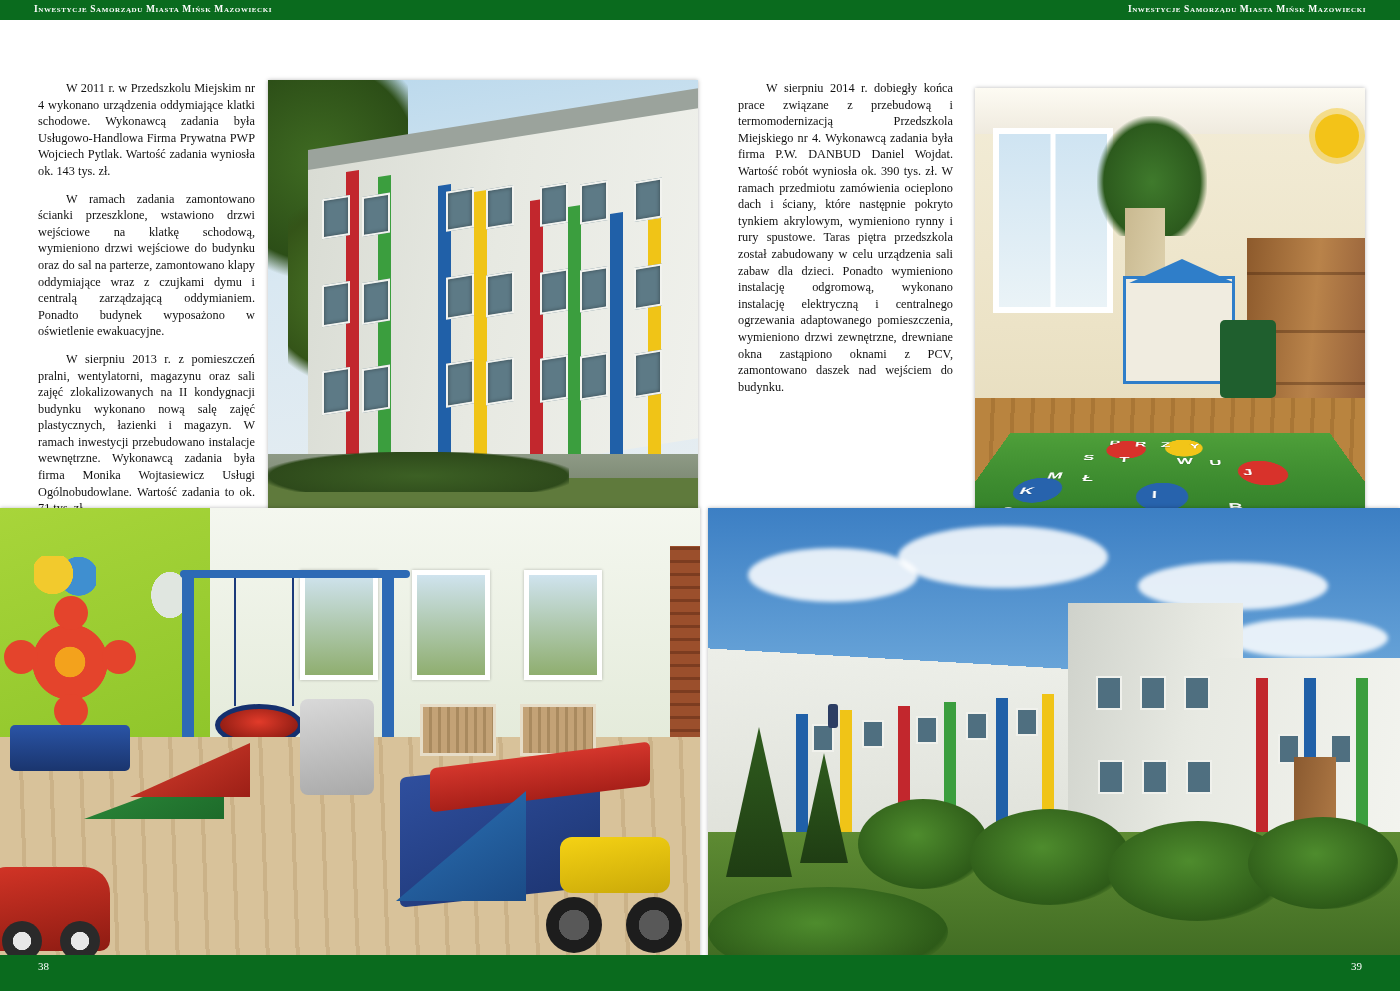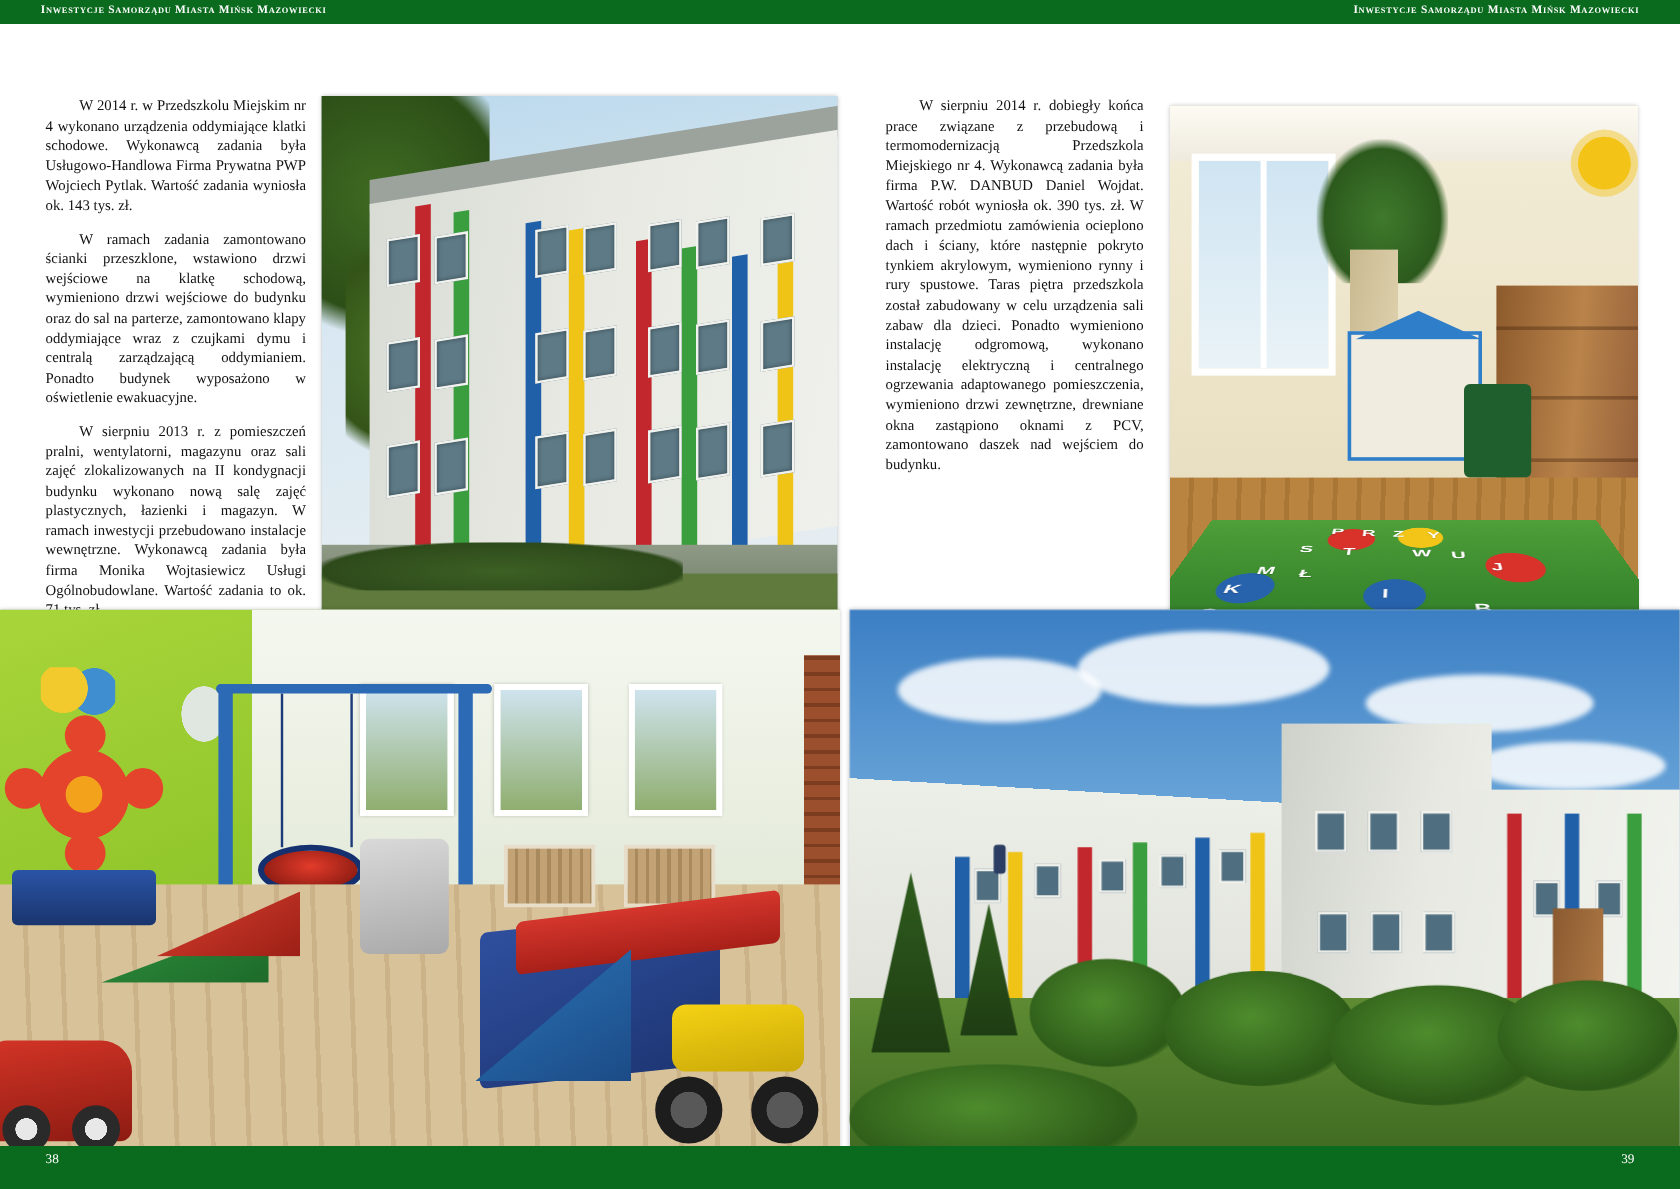--- a/index.html
+++ b/index.html
@@ -402,21 +402,21 @@
     <div class="topbar-inner">
       <div class="running-head left">Inwestycje Samorządu Miasta Mińsk Mazowiecki</div>
       <div class="running-head right">Inwestycje Samorządu Miasta Mińsk Mazowiecki</div>
     </div>
   </div>
 
   <div class="gutter"></div>
 
 
   <div class="col col-left">
-    <p>W 2014 r. w Przedszkolu Miejskim nr 4 wykonano urządzenia oddymiające klatki schodowe. Wykonawcą zadania była Usługowo-Handlowa Firma Prywatna PWP Wojciech Pytlak. Wartość zadania wyniosła ok. 143 tys. zł.</p>
+    <p>W 2011 r. w Przedszkolu Miejskim nr 4 wykonano urządzenia oddymiające klatki schodowe. Wykonawcą zadania była Usługowo-Handlowa Firma Prywatna PWP Wojciech Pytlak. Wartość zadania wyniosła ok. 143 tys. zł.</p>
     <p>W ramach zadania zamontowano ścianki przeszklone, wstawiono drzwi wejściowe na klatkę schodową, wymieniono drzwi wejściowe do budynku oraz do sal na parterze, zamontowano klapy oddymiające wraz z czujkami dymu i centralą zarządzającą oddymianiem. Ponadto budynek wyposażono w oświetlenie ewakuacyjne.</p>
     <p>W sierpniu 2013 r. z pomieszczeń pralni, wentylatorni, magazynu oraz sali zajęć zlokalizowanych na II kondygnacji budynku wykonano nową salę zajęć plastycznych, łazienki i magazyn. W ramach inwestycji przebudowano instalacje wewnętrzne. Wykonawcą zadania była firma Monika Wojtasiewicz Usługi Ogólnobudowlane. Wartość zadania to ok. 71 tys. zł.</p>
   </div>
 
   <div class="col col-right">
     <p>W sierpniu 2014 r. dobiegły końca prace związane z przebudową i termomodernizacją Przedszkola Miejskiego nr 4. Wykonawcą zadania była firma P.W. DANBUD Daniel Wojdat. Wartość robót wyniosła ok. 390 tys. zł. W ramach przedmiotu zamówienia ocieplono dach i ściany, które następnie pokryto tynkiem akrylowym, wymieniono rynny i rury spustowe. Taras piętra przedszkola został zabudowany w celu urządzenia sali zabaw dla dzieci. Ponadto wymieniono instalację odgromową, wykonano instalację elektryczną i centralnego ogrzewania adaptowanego pomieszczenia, wymieniono drzwi zewnętrzne, drewniane okna zastąpiono oknami z PCV, zamontowano daszek nad wejściem do budynku.</p>
   </div>
 
   <div class="photo p1">
     <div class="inner">

